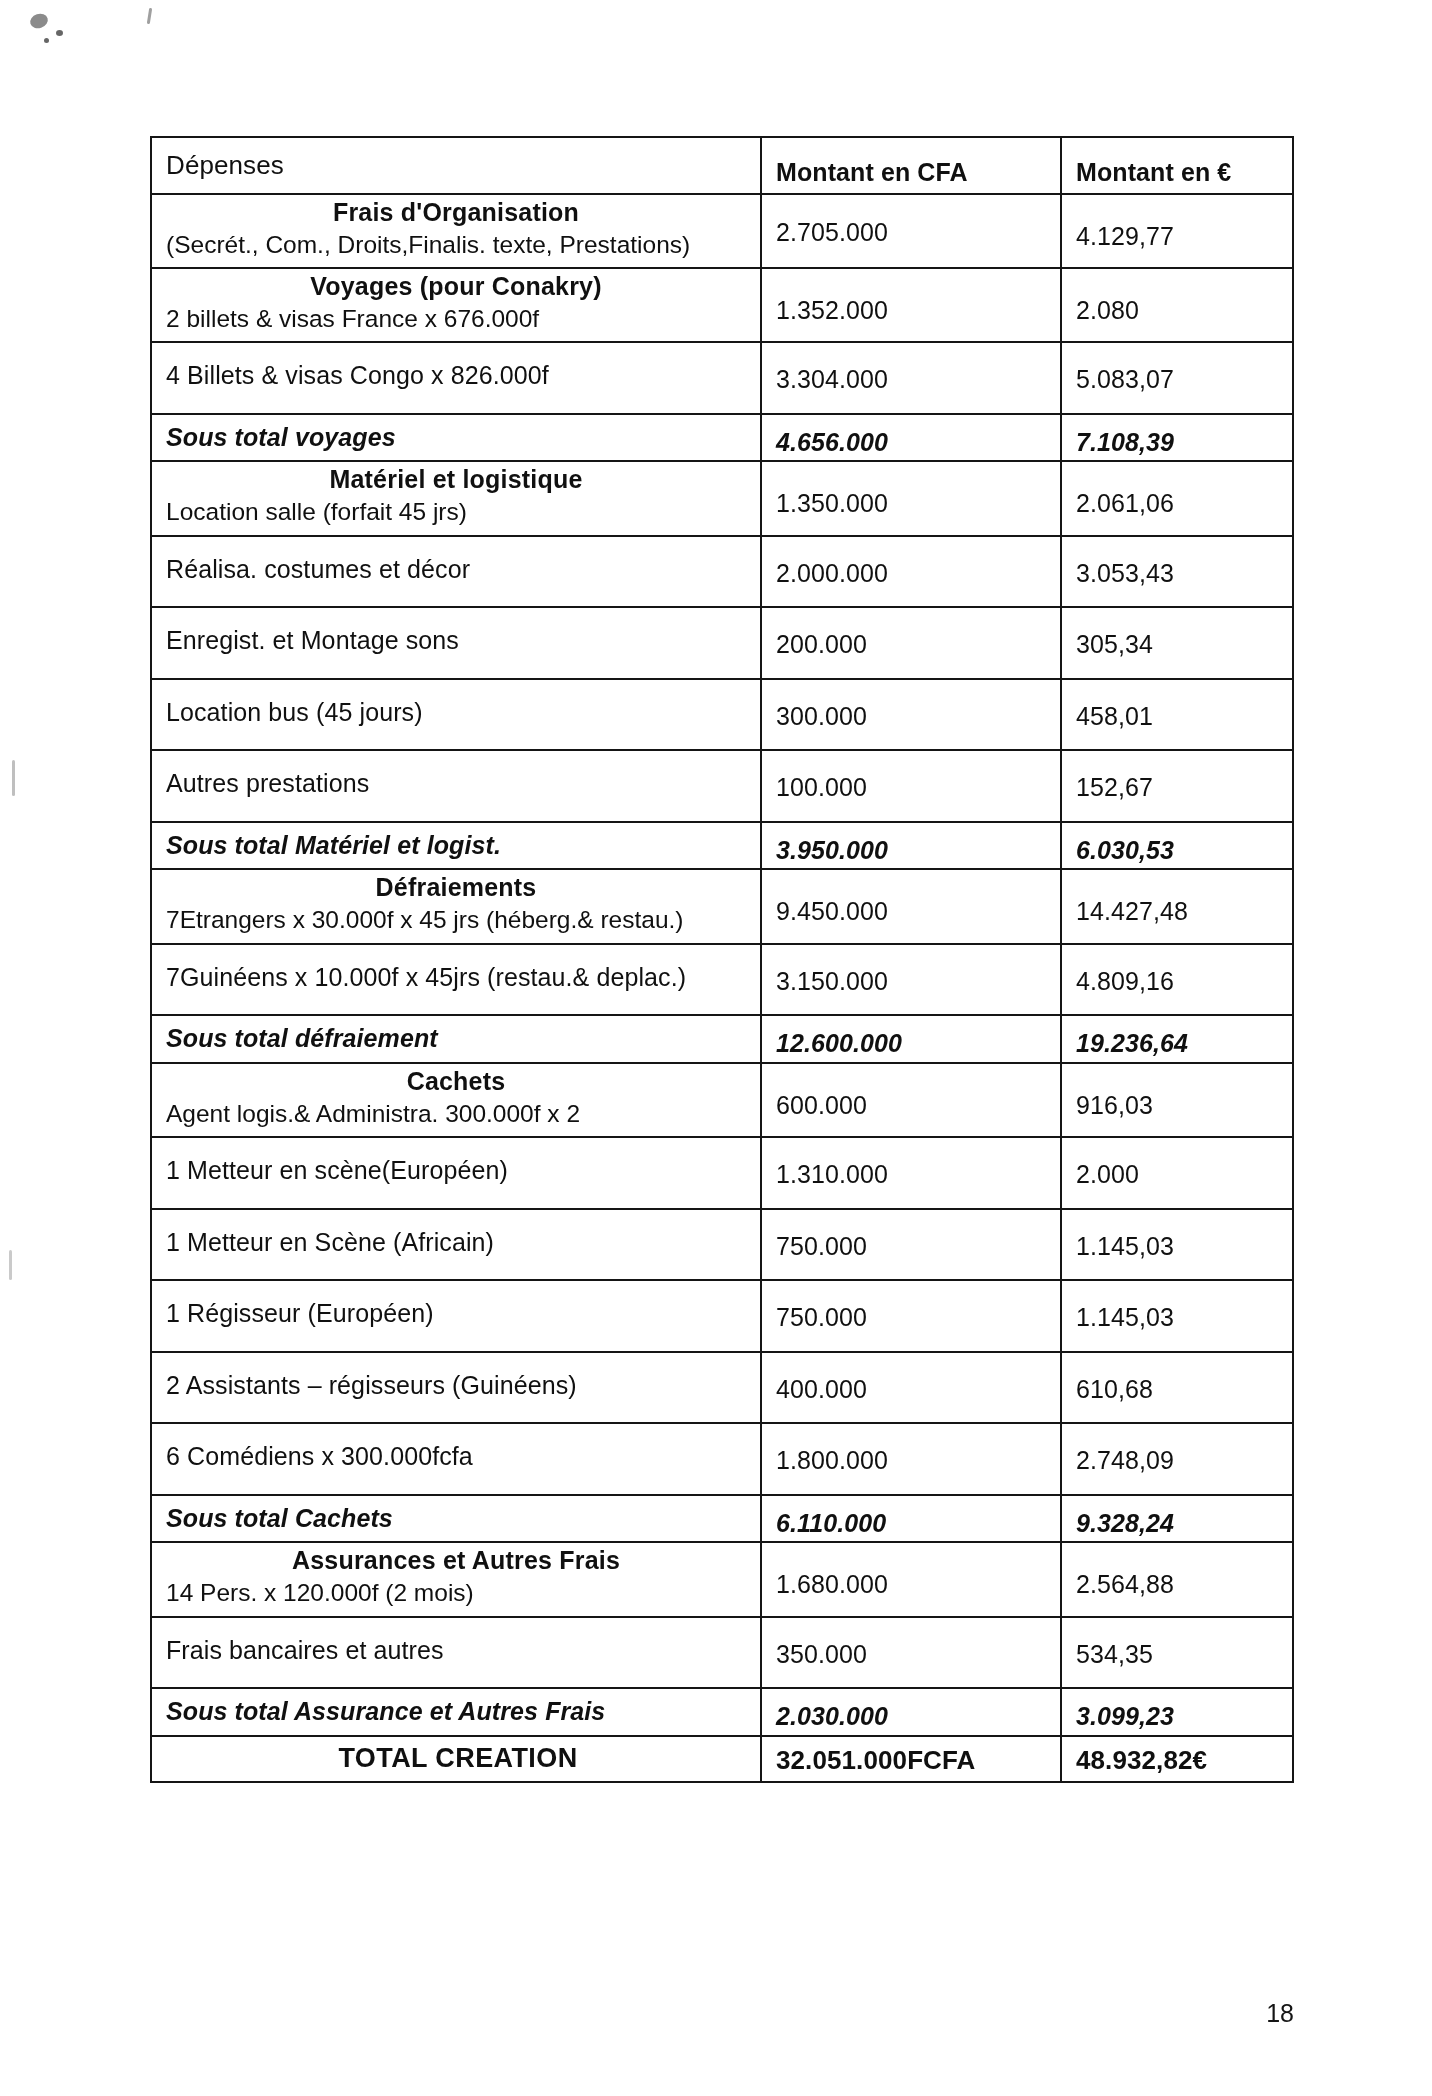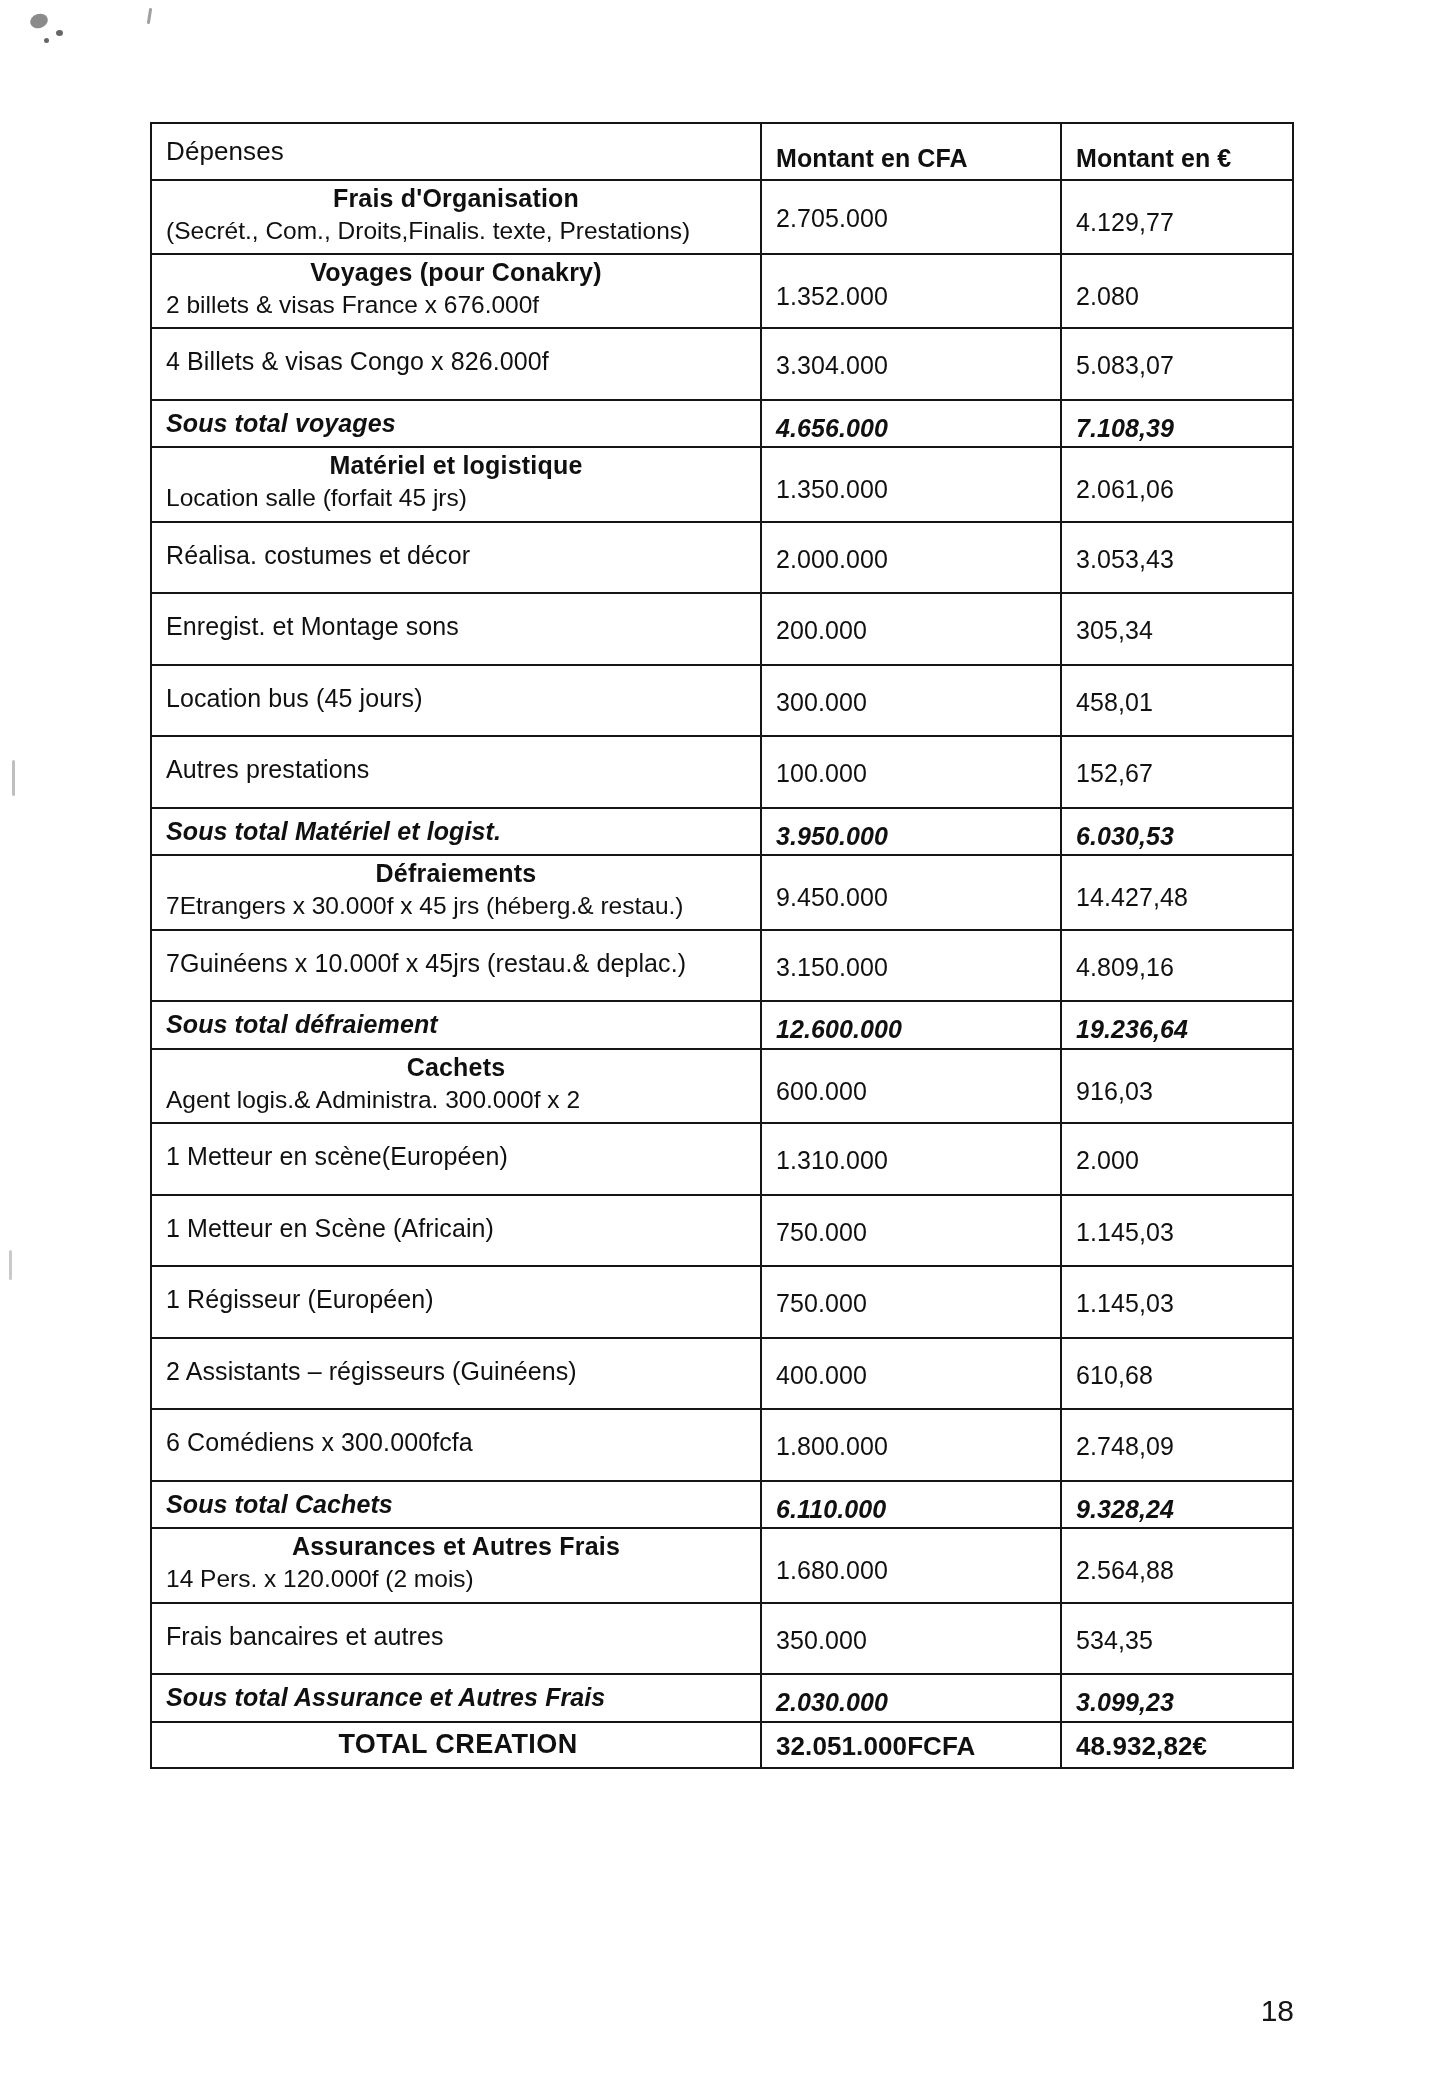--- a/index.html
+++ b/index.html
@@ -32,21 +32,21 @@
 
   .sheet {
     position: absolute;
     left: 0; top: 0;
     width: 1432px; height: 2096px;
   }
 
   table.budget {
     position: absolute;
     left: 150px;
-    top: 122px;
+    top: 136px;
     width: 1142px;
     border-collapse: collapse;
     table-layout: fixed;
   }
   table.budget td {
     border: 2px solid #151515;
     padding: 0;
     vertical-align: middle;
   }
   col.c-label { width: 610px; }
@@ -119,21 +119,21 @@
   .val.low { padding-top: 20px; }
   .val.mid { padding-top: 12px; }
 
   .row-tall .lbl { padding-top: 16px; padding-bottom: 20px; }
   .row-tall .val { padding-top: 22px; padding-bottom: 18px; }
 
   .page-number {
     position: absolute;
     right: 138px;
     bottom: 68px;
-    font-size: 30px;
+    font-size: 25px;
     color: #151515;
   }
 </style>
 </head>
 <body>
 
 <div class="sheet">
 
   <span class="speck s1"></span>
   <span class="speck s2"></span>

